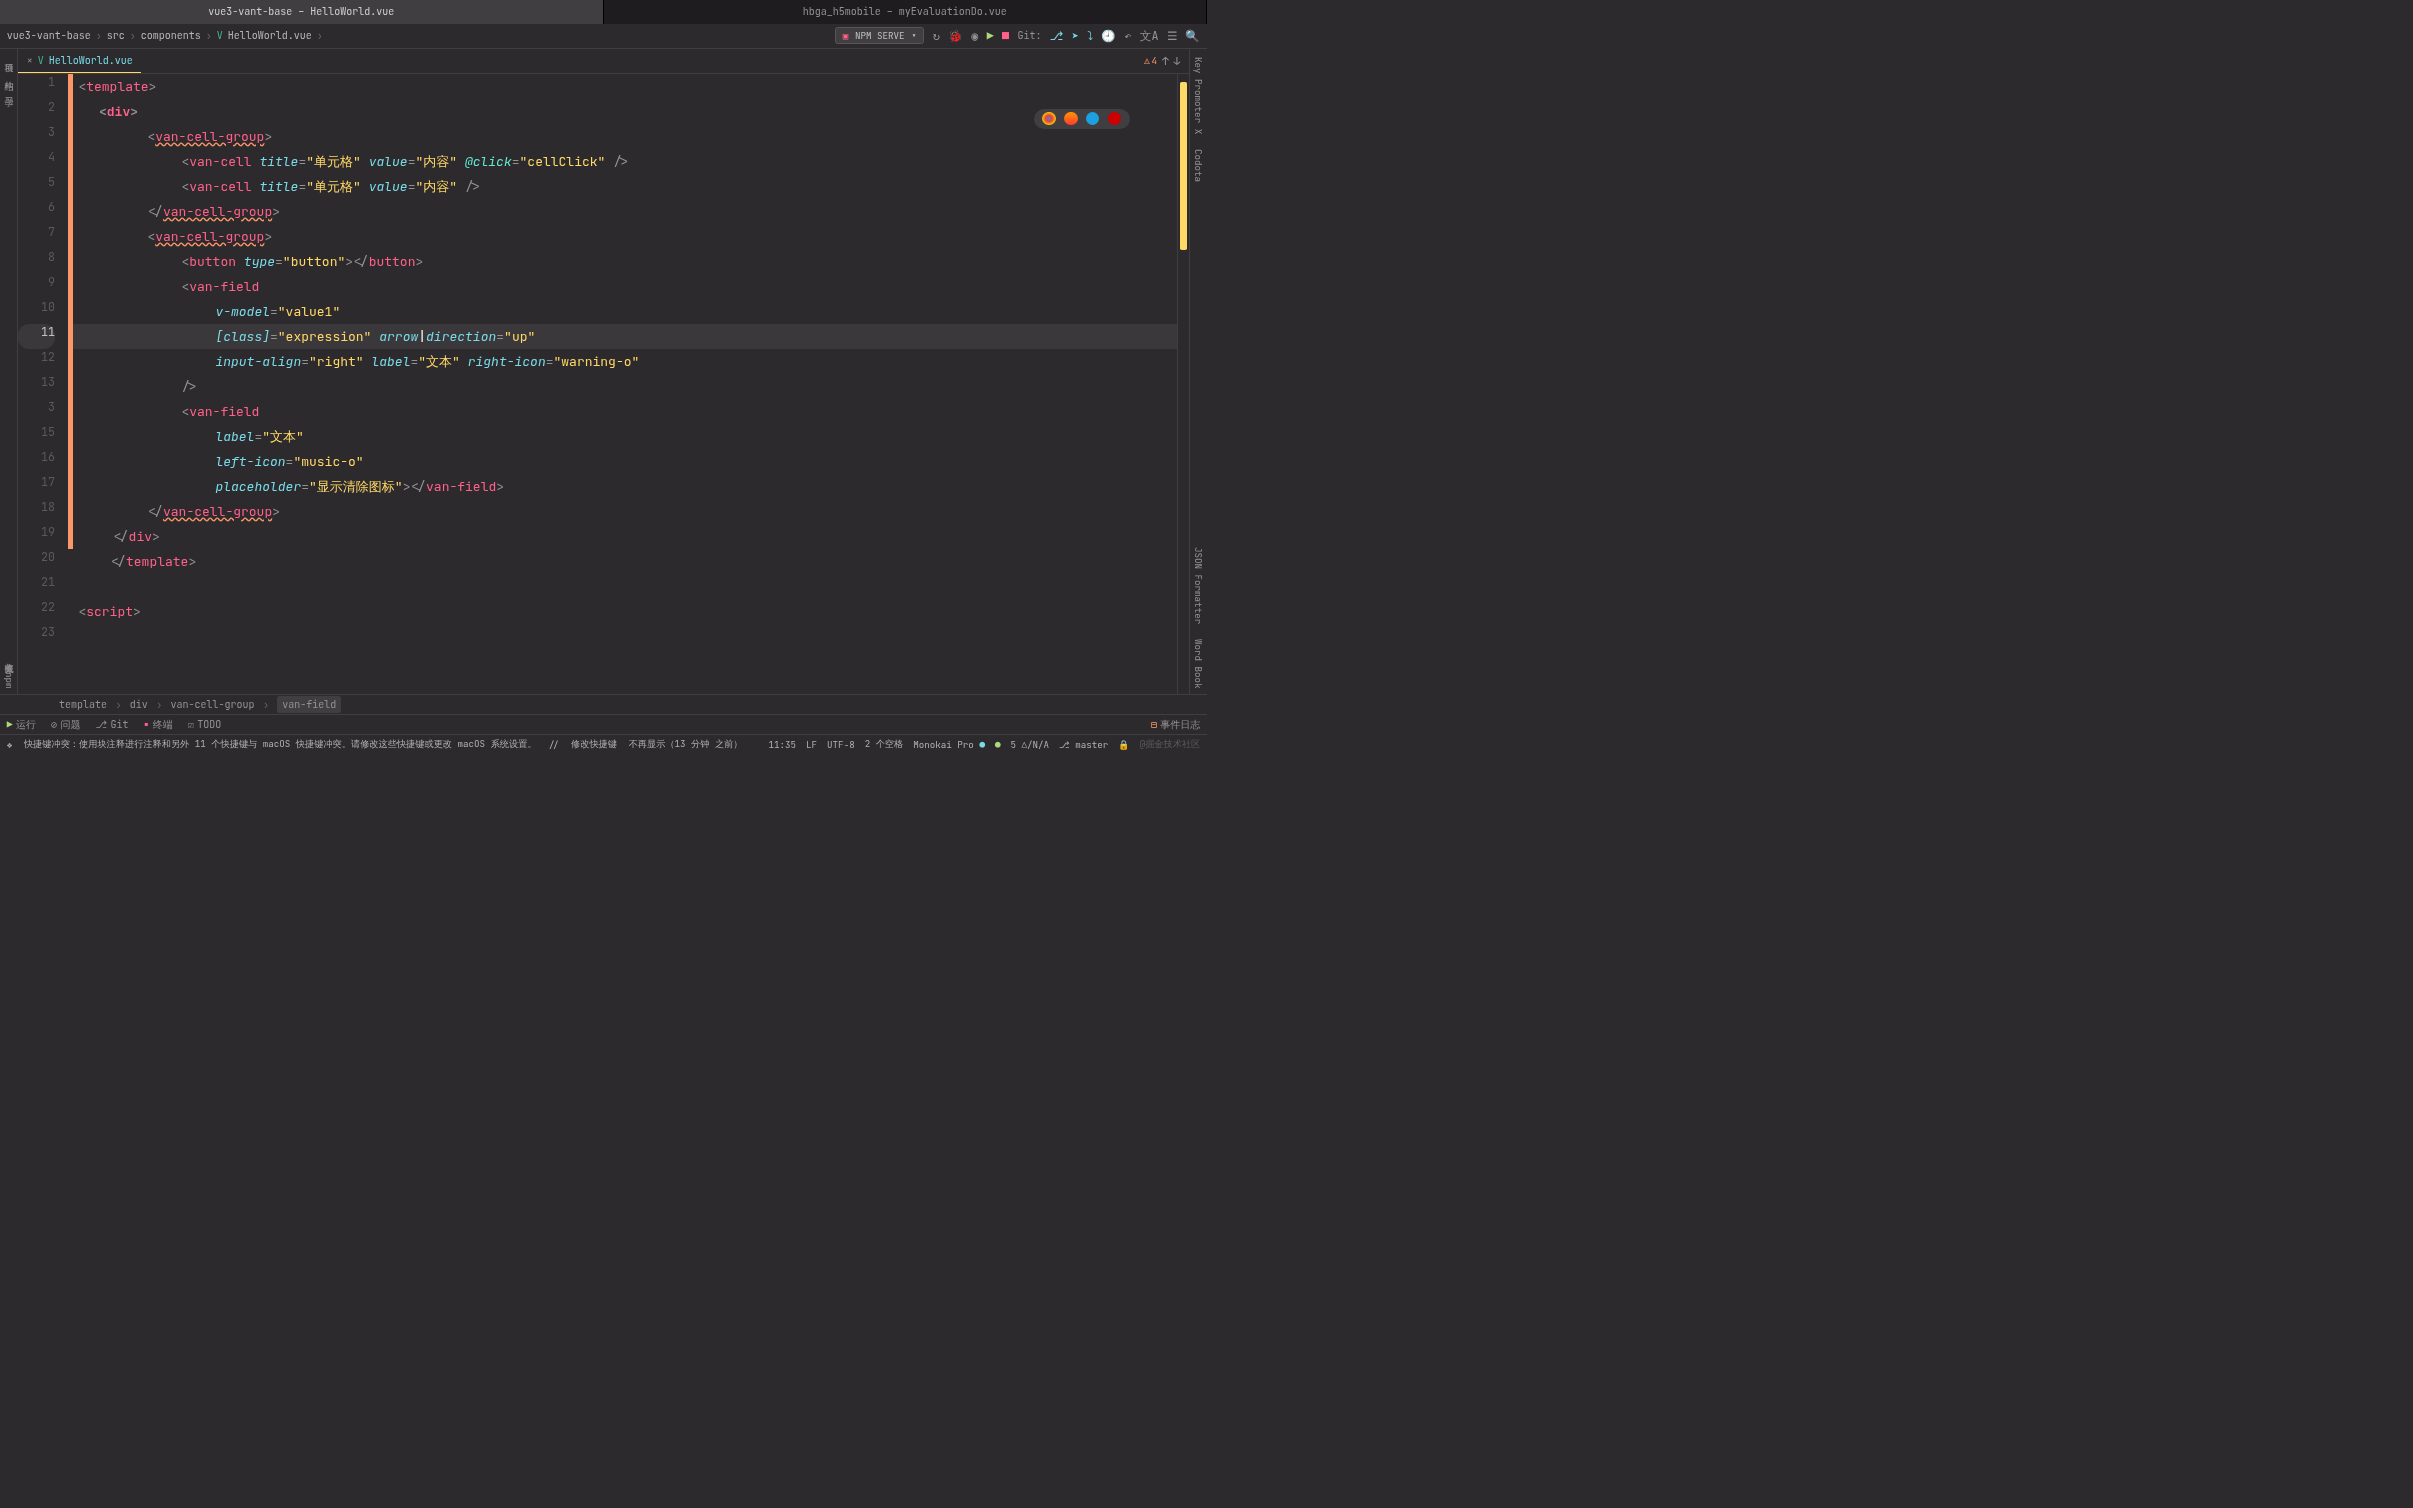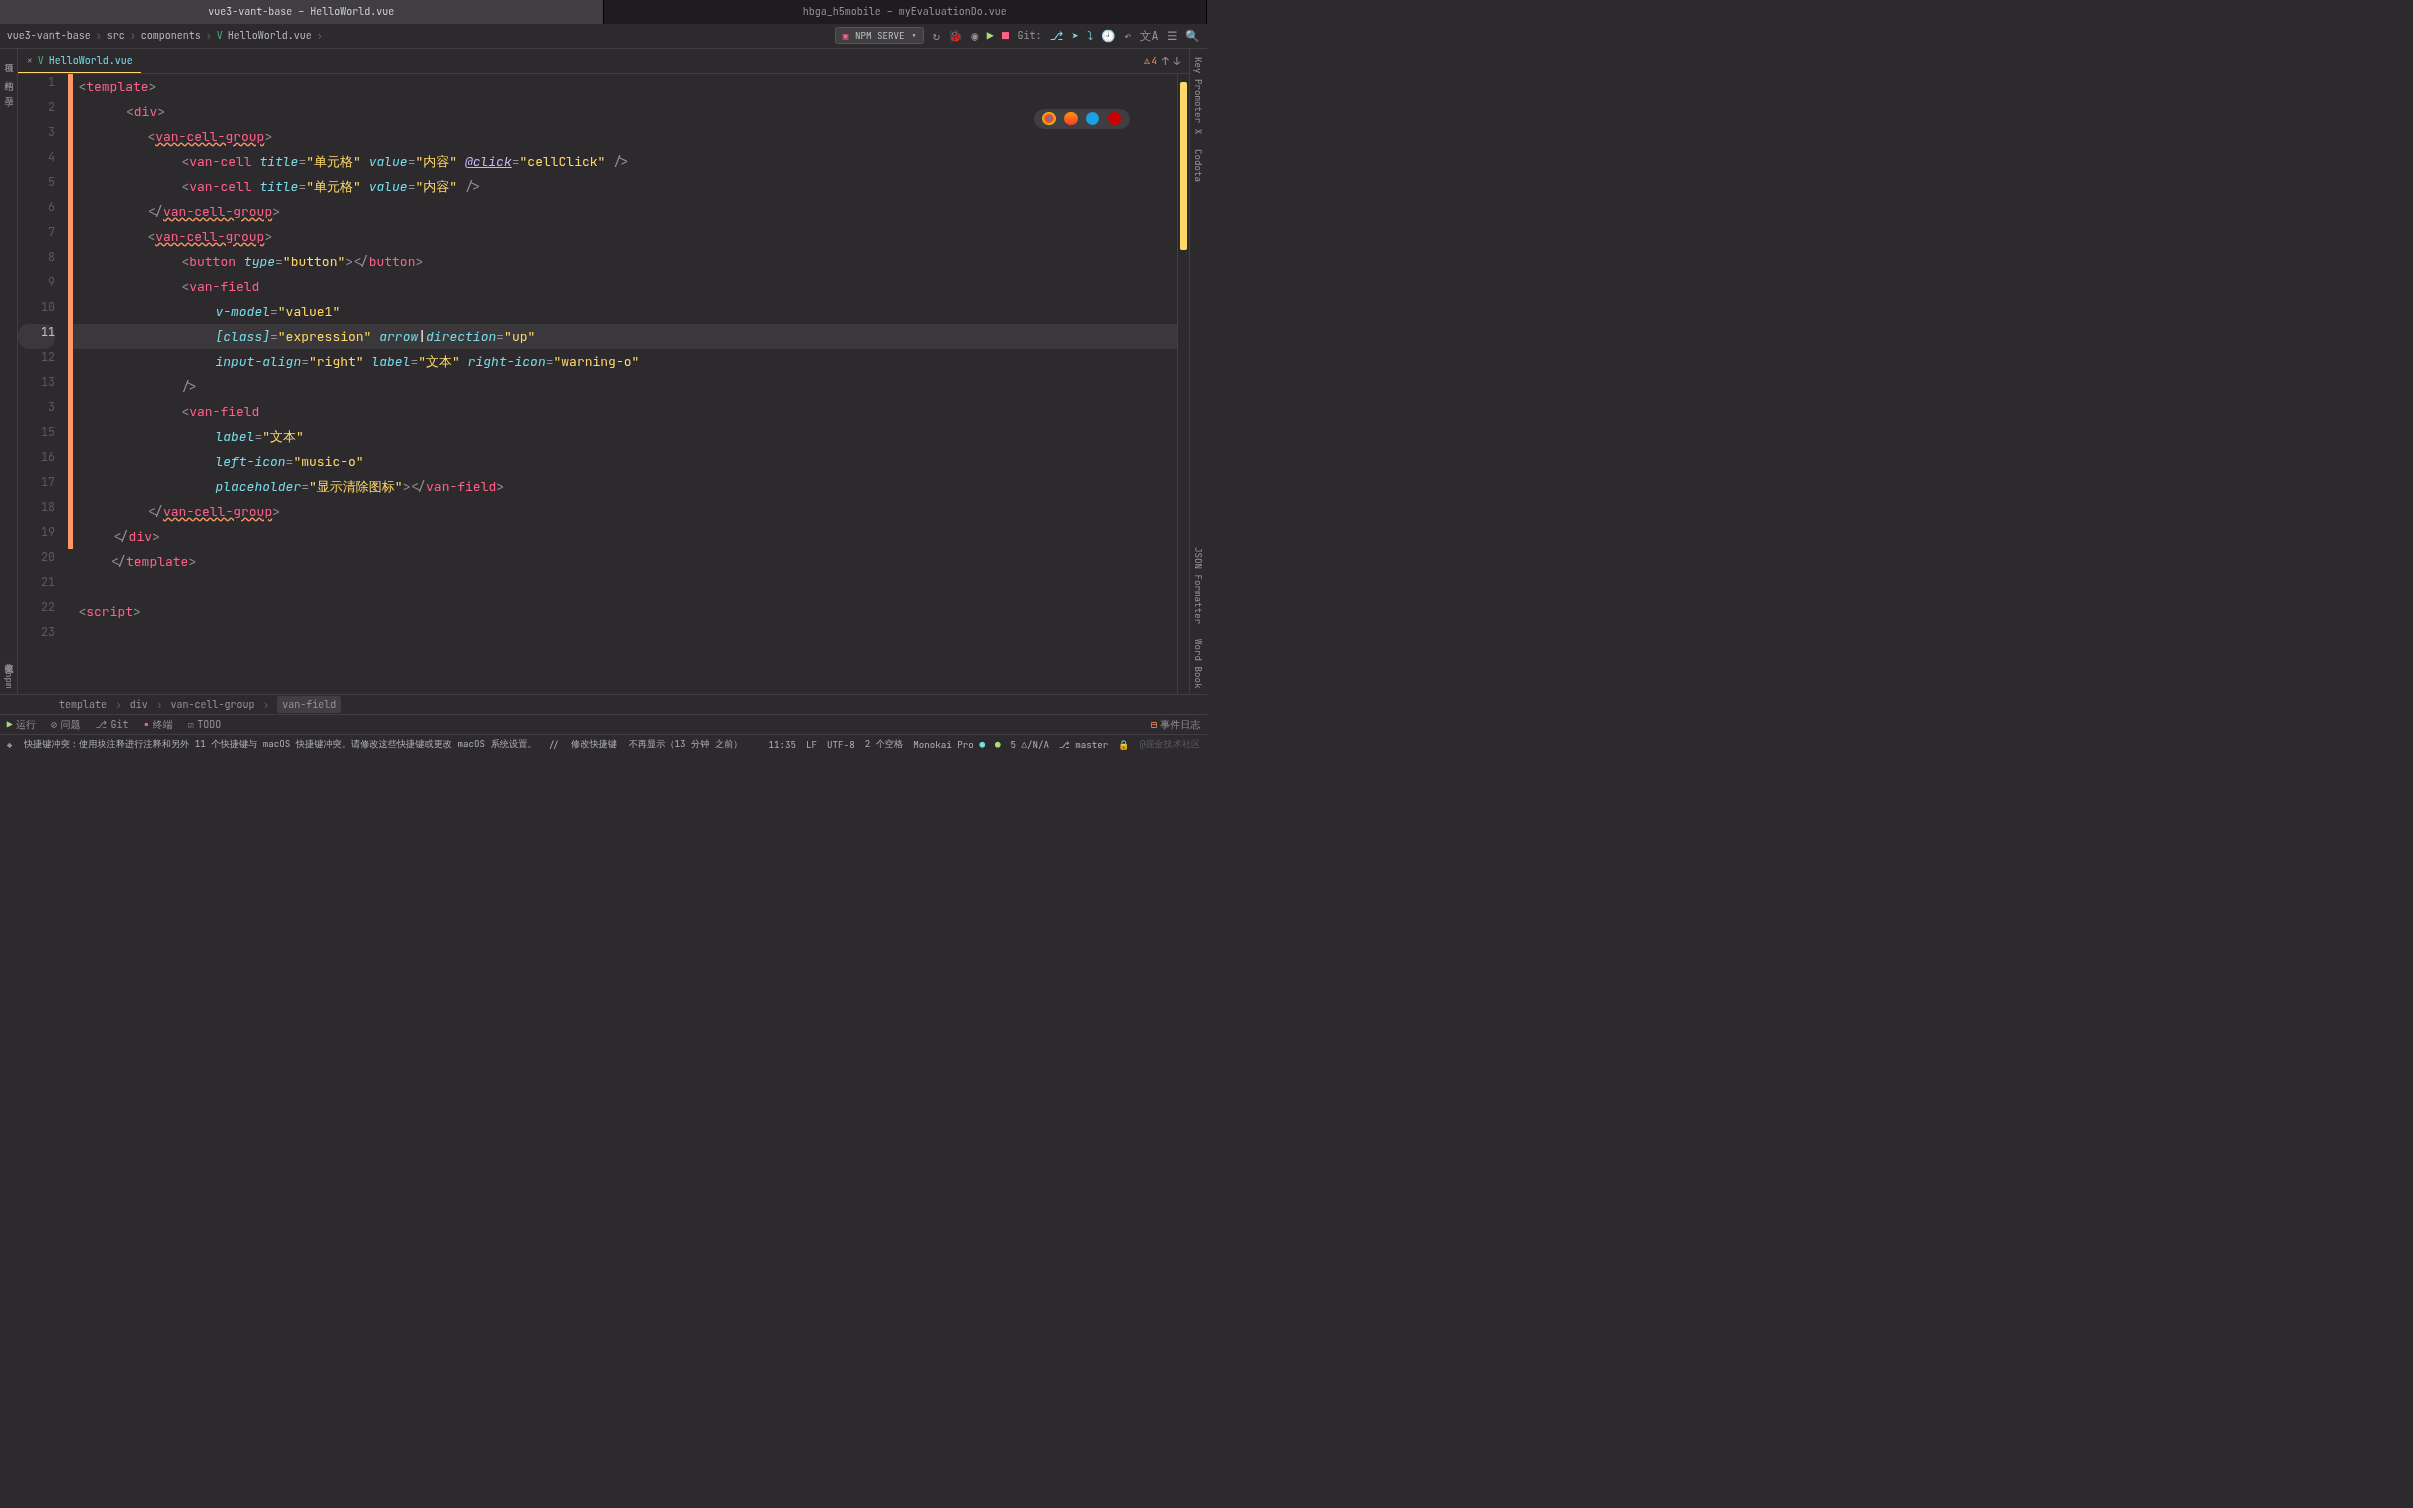--- a/index.html
+++ b/index.html
@@ -177,21 +177,21 @@
     .line { white-space: pre; height: 25px; }
     .gutter .line { font-size: 11.7px; }
     .line.current { background: #3a383b; }
     .line.current-gutter { color: #c0c0c0; border-radius: 11px; }
     
     
     .punct { color: #939293; }
     .tag { color: #ff6188; }
     .attr { color: #78dce8; font-style: italic; }
     .str { color: #ffd866; }
-    .event { color: #c4b5fd; font-style: italic; text-decoration: underline; }
+    .event { color: #5eead4; font-style: italic; }
     .wavy { text-decoration: underline wavy #fc9867; }
     
     
     .browser-pills {
       position: absolute;
       top: 35px;
       right: 59px;
       background: #403e41;
       border-radius: 11.7px;
       padding: 3.4px 8.4px;
@@ -379,21 +379,21 @@
           <div class="line"><div class="mark" style="height:25px"></div></div>
           <div class="line"><div class="mark" style="height:25px"></div></div>
           <div class="line"><div class="mark" style="height:25px"></div></div>
           <div class="line"></div>
           <div class="line"></div>
           <div class="line"></div>
           <div class="line"></div>
         </div>
       <div class="code-lines" id="codelines">
           <div class="line" style="padding-left: 5px; text-indent: 0px;"><span style="display:inline-block;width:0px"></span><span class="punct">&lt;</span><span class="tag">template</span><span class="punct">&gt;</span></div>
-          <div class="line" style="padding-left: 35px; text-indent: 0px;"><span style="display:inline-block;width:17.6px"></span><span class="punct">&lt;</span><span class="tag">div</span><span class="punct">&gt;</span></div>
+          <div class="line" style="padding-left: 8px; text-indent: 0px; font-weight: bold;"><span style="display:inline-block;width:17.6px"></span><span class="punct">&lt;</span><span class="tag">div</span><span class="punct">&gt;</span></div>
           <div class="line" style="padding-left: 39px; text-indent: 0px;"><span style="display:inline-block;width:35px"></span><span class="punct">&lt;</span><span class="tag wavy">van-cell-group</span><span class="punct">&gt;</span></div>
           <div class="line" style="padding-left: 55px; text-indent: 0px;"><span style="display:inline-block;width:53px"></span><span class="punct">&lt;</span><span class="tag">van-cell</span> <span class="attr">title</span><span class="punct">=</span><span class="str">"单元格"</span> <span class="attr">value</span><span class="punct">=</span><span class="str">"内容"</span> <span class="event">@click</span><span class="punct">=</span><span class="str">"cellClick"</span> <span class="punct">/&gt;</span></div>
           <div class="line" style="padding-left: 55px; text-indent: 0px;"><span style="display:inline-block;width:53px"></span><span class="punct">&lt;</span><span class="tag">van-cell</span> <span class="attr">title</span><span class="punct">=</span><span class="str">"单元格"</span> <span class="attr">value</span><span class="punct">=</span><span class="str">"内容"</span> <span class="punct">/&gt;</span></div>
           <div class="line" style="padding-left: 39px; text-indent: 0px;"><span style="display:inline-block;width:35px"></span><span class="punct">&lt;/</span><span class="tag wavy">van-cell-group</span><span class="punct">&gt;</span></div>
           <div class="line" style="padding-left: 39px; text-indent: 0px;"><span style="display:inline-block;width:35px"></span><span class="punct">&lt;</span><span class="tag wavy">van-cell-group</span><span class="punct">&gt;</span></div>
           <div class="line" style="padding-left: 55px; text-indent: 0px;"><span style="display:inline-block;width:53px"></span><span class="punct">&lt;</span><span class="tag">button</span> <span class="attr">type</span><span class="punct">=</span><span class="str">"button"</span><span class="punct">&gt;&lt;/</span><span class="tag">button</span><span class="punct">&gt;</span></div>
           <div class="line" style="padding-left: 55px; text-indent: 0px;"><span style="display:inline-block;width:53px"></span><span class="punct">&lt;</span><span class="tag">van-field</span></div>
           <div class="line" style="padding-left: 72px; text-indent: 0px;"><span style="display:inline-block;width:70px"></span><span class="attr">v-model</span><span class="punct">=</span><span class="str">"value1"</span></div>
           <div class="line current" style="padding-left: 72px; text-indent: 0px;"><span style="display:inline-block;width:70px"></span><span class="attr">[class]</span><span class="punct">=</span><span class="str">"expression"</span> <span class="attr">arrow<span style="font-style:normal;color:#fcfcfa">|</span>direction</span><span class="punct">=</span><span class="str">"up"</span></div>
           <div class="line" style="padding-left: 72px; text-indent: 0px;"><span style="display:inline-block;width:70px"></span><span class="attr">input-align</span><span class="punct">=</span><span class="str">"right"</span> <span class="attr">label</span><span class="punct">=</span><span class="str">"文本"</span> <span class="attr">right-icon</span><span class="punct">=</span><span class="str">"warning-o"</span></div>

